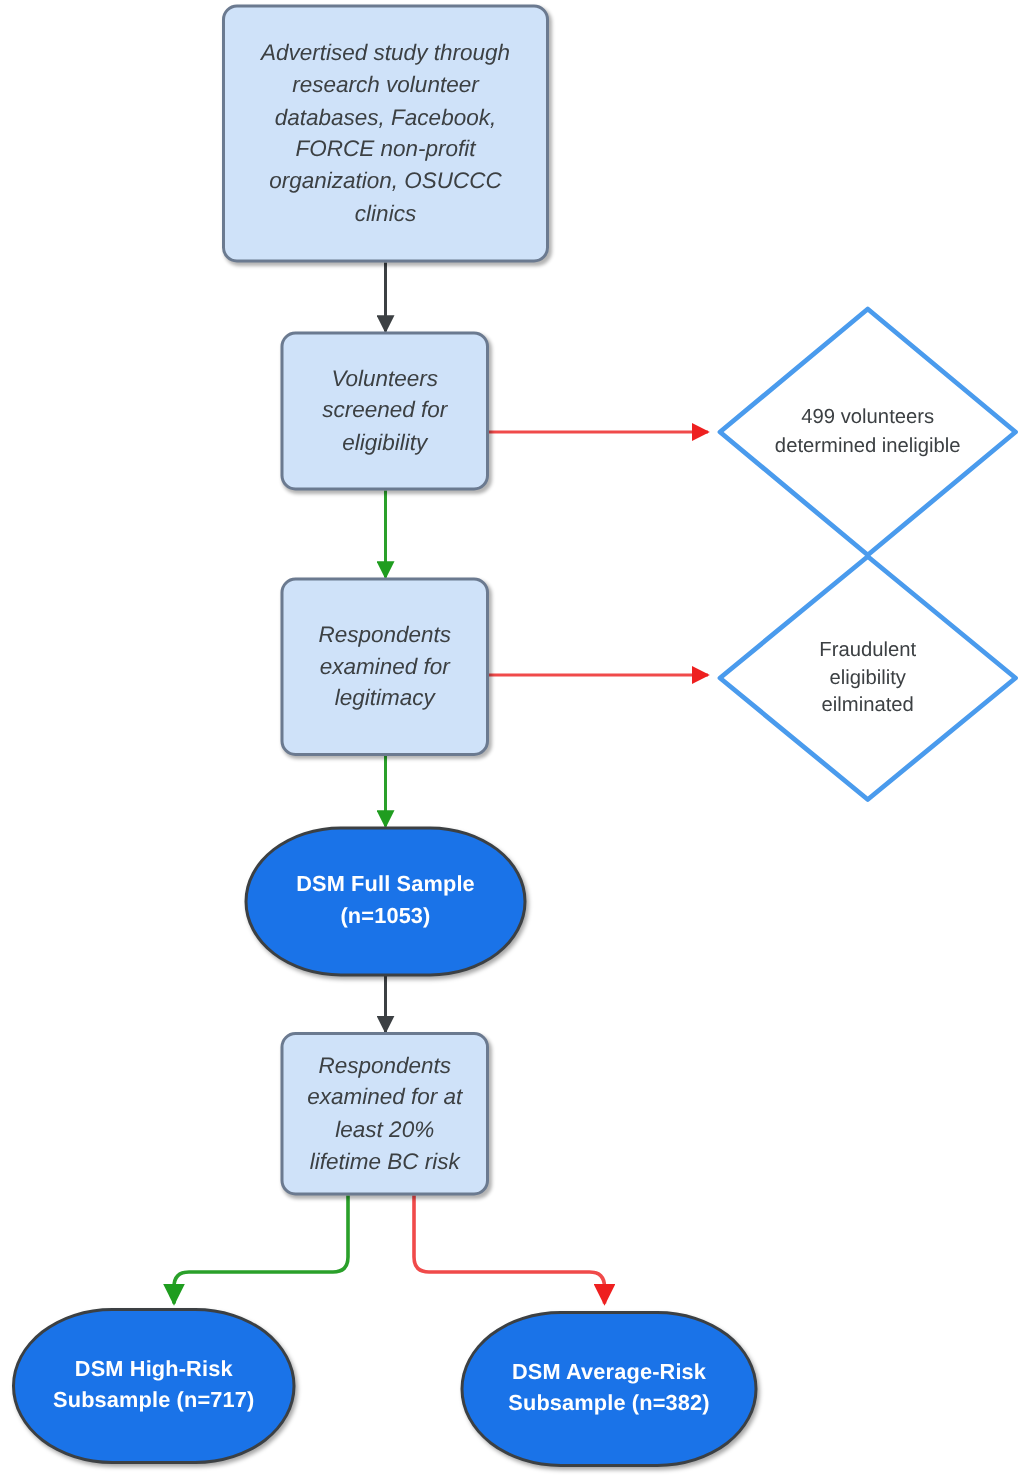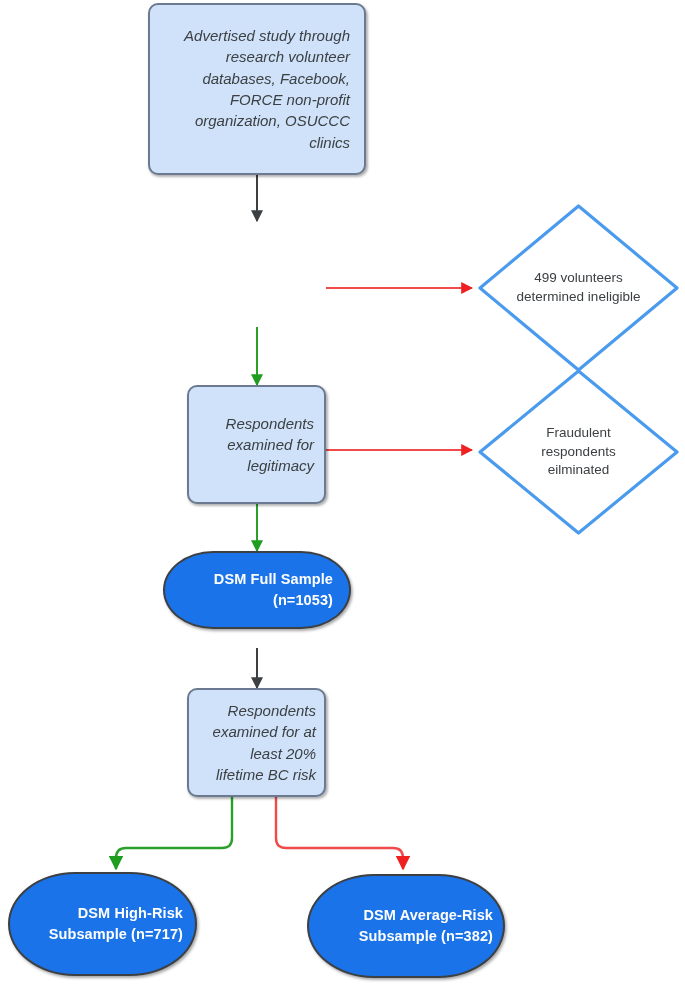--- a/index.html
+++ b/index.html
@@ -25,21 +25,21 @@
     width: 685px;
     height: 986px;
     pointer-events: none;
   }
   .node {
     position: absolute;
     box-sizing: border-box;
     display: flex;
     align-items: center;
     justify-content: center;
-    text-align: right;
+    text-align: center;
   }
   .node-text {
     display: block;
     width: 100%;
     white-space: pre-line;
   }
   
   .proc {
     background: #cfe2f9;
     border: 2px solid #6b7a90;
@@ -129,45 +129,50 @@
 
   <div class="node proc" style="left:148px; top:3px; width:218px; height:172px; padding:0 14px;">
     <span class="node-text">Advertised study through
 research volunteer
 databases, Facebook,
 FORCE non-profit
 organization, OSUCCC
 clinics</span>
   </div>
 
+  <div class="node proc" style="left:187px; top:221px; width:139px; height:106px; padding:0 10px;">
+    <span class="node-text">Volunteers
+screened for
+eligibility</span>
+  </div>
 
   <div class="diamond-wrap" style="left:476px; top:202px; width:205px; height:172px;">
     <svg width="205" height="172" viewBox="0 0 205 172" xmlns="http://www.w3.org/2000/svg">
       <polygon points="102.5,4 201,86 102.5,168 4,86" fill="#ffffff" stroke="#4a9bed" stroke-width="3.2" stroke-linejoin="round"></polygon>
     </svg>
     <div class="diamond-label">499 volunteers
 determined ineligible</div>
   </div>
 
   <div class="node proc" style="left:187px; top:385px; width:139px; height:119px; padding:0 10px;">
     <span class="node-text">Respondents
 examined for
 legitimacy</span>
   </div>
 
   <div class="diamond-wrap" style="left:476px; top:367px; width:205px; height:170px;">
     <svg width="205" height="170" viewBox="0 0 205 170" xmlns="http://www.w3.org/2000/svg">
       <polygon points="102.5,4 201,85 102.5,166 4,85" fill="#ffffff" stroke="#4a9bed" stroke-width="3.2" stroke-linejoin="round"></polygon>
     </svg>
     <div class="diamond-label">Fraudulent
-respondents
+eligibility
 eilminated</div>
   </div>
 
-  <div class="node term" style="left:163px; top:551px; width:188px; height:78px; padding:0 16px;">
+  <div class="node term" style="left:163px; top:551px; width:188px; height:100px; padding:0 16px;">
     <span class="node-text">DSM Full Sample
 (n=1053)</span>
   </div>
 
   <div class="node proc" style="left:187px; top:688px; width:139px; height:109px; padding:0 8px;">
     <span class="node-text">Respondents
 examined for at
 least 20%
 lifetime BC risk</span>
   </div>

